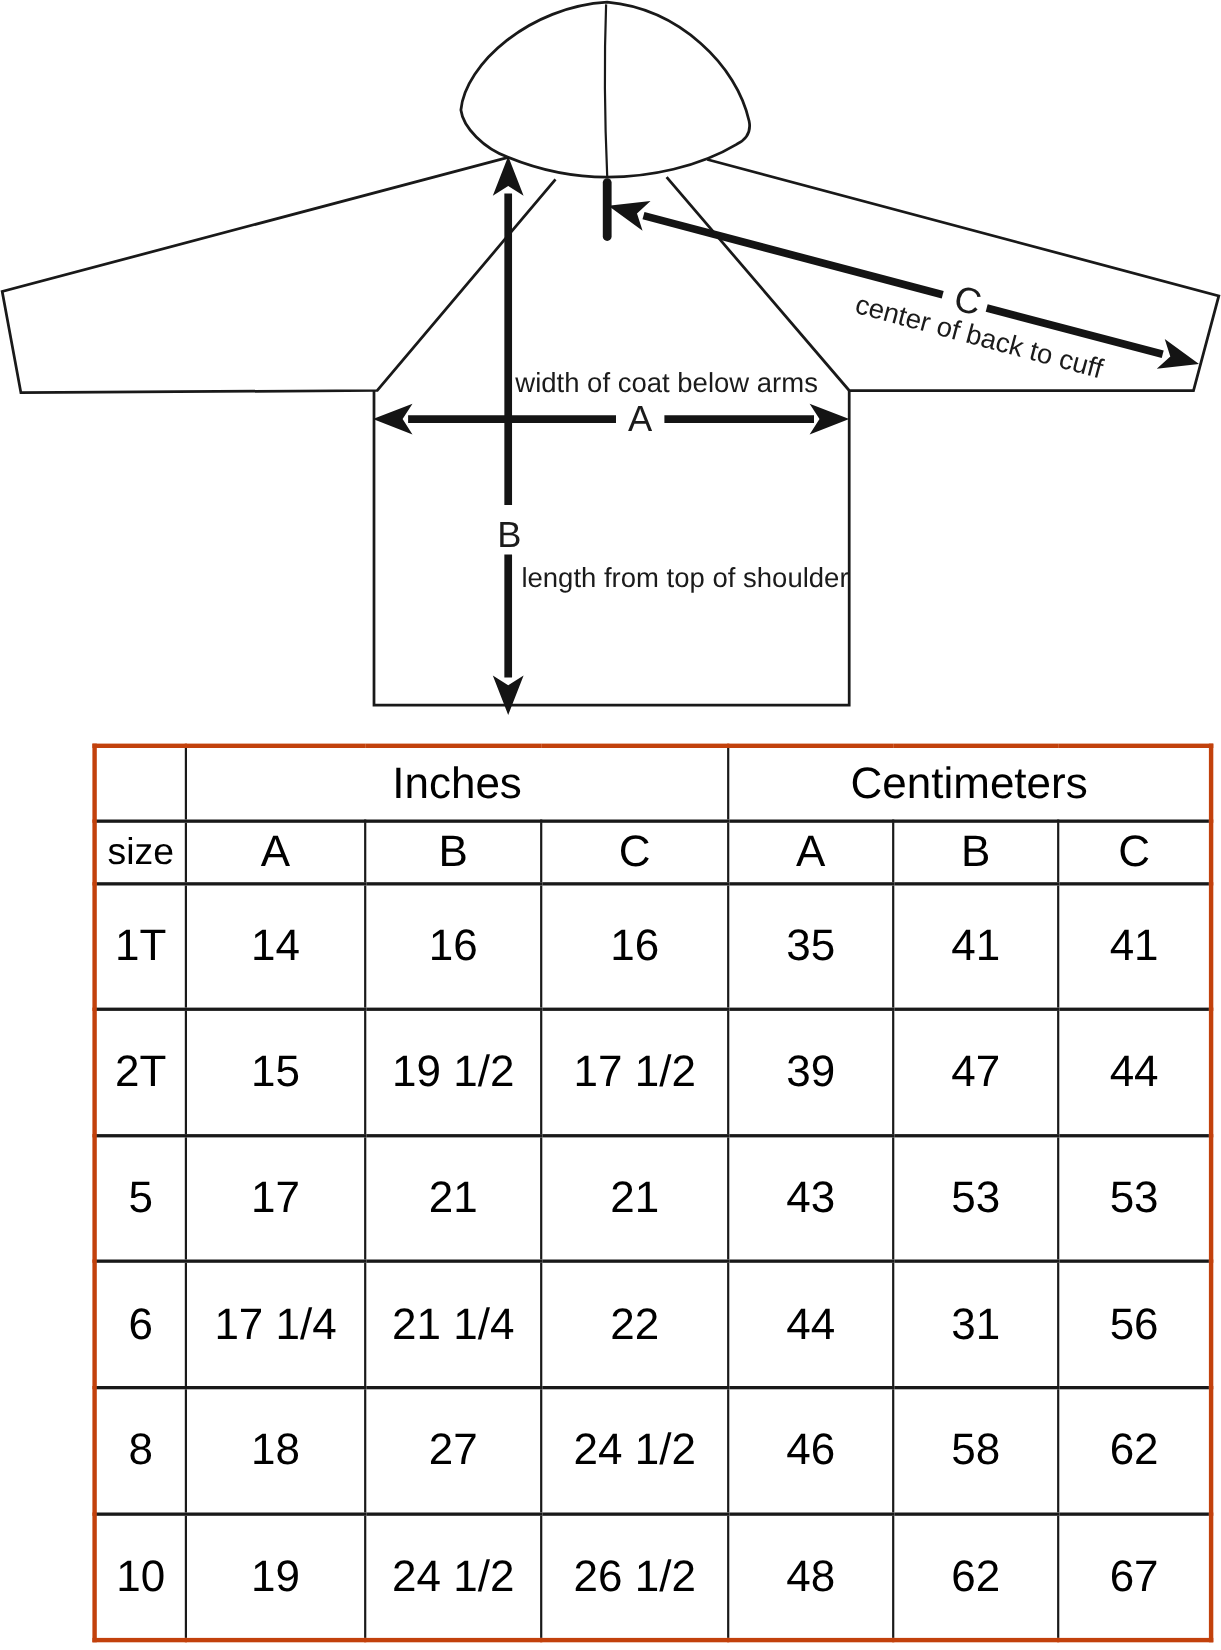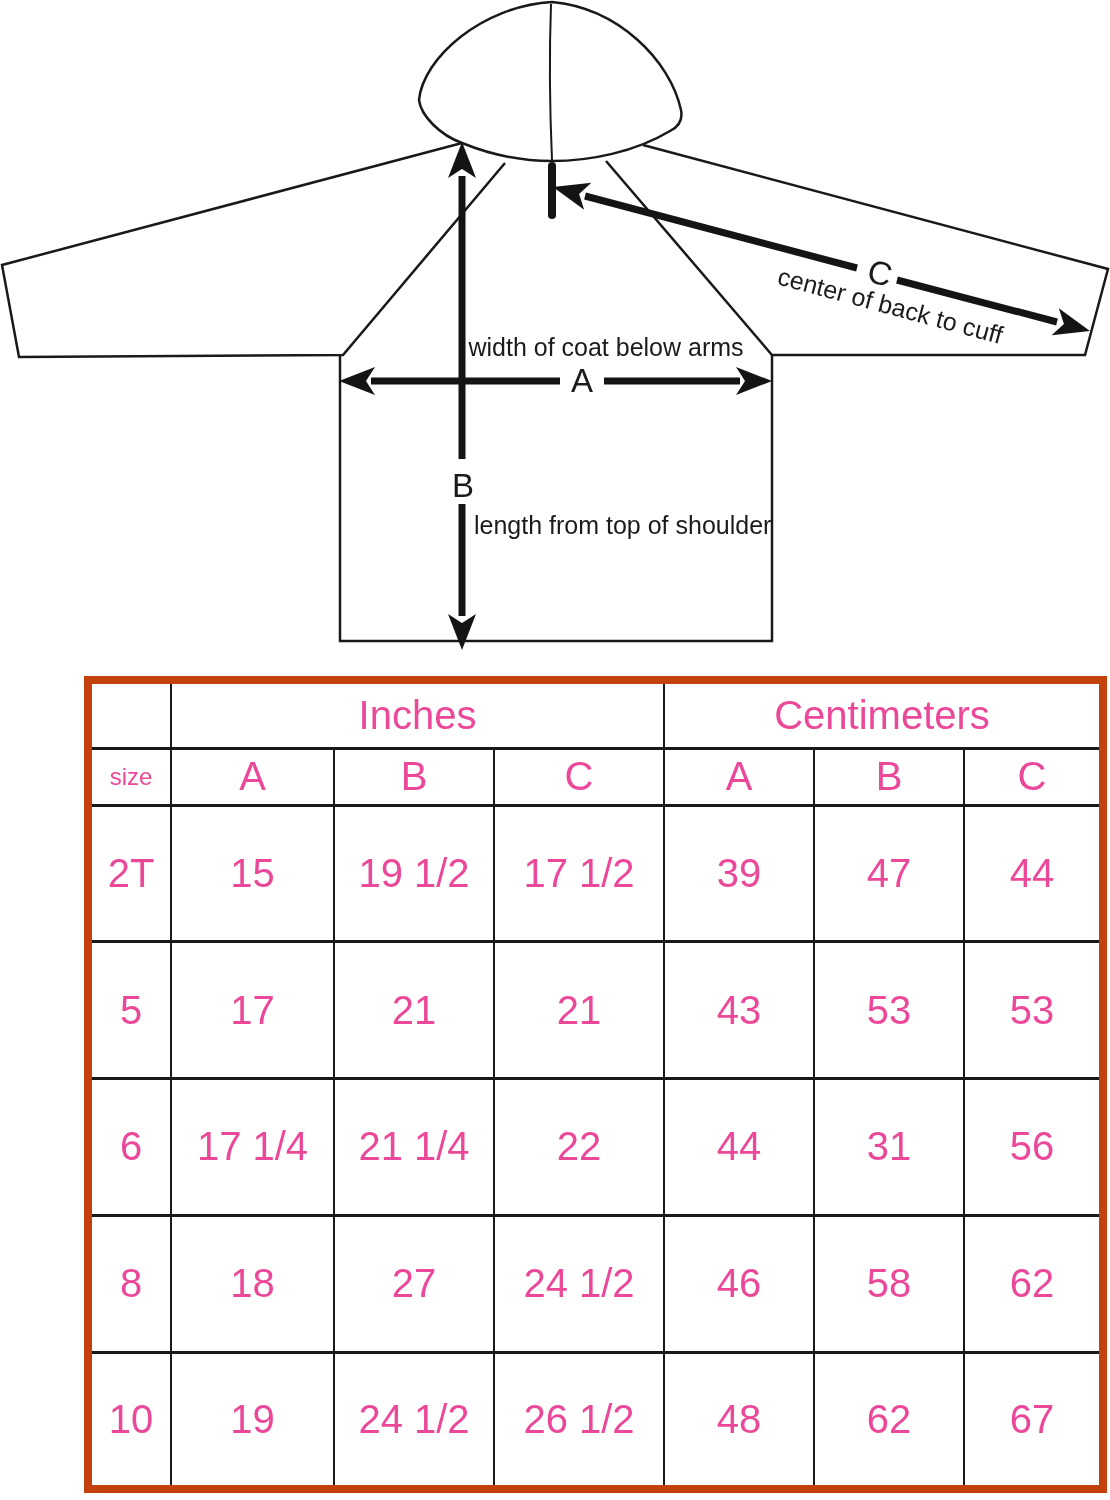--- a/index.html
+++ b/index.html
@@ -18,36 +18,36 @@
   .seam-stroke{fill:none; stroke:#191919; stroke-width:2px;}
   .arrow-shaft{fill:none; stroke:#141414; stroke-width:7px;}
   .arrow-head{fill:#141414; stroke:none;}
   .neck-mark{stroke:#141414; stroke-width:8px; stroke-linecap:round;}
   .cap-text{fill:#1b1b1b; font-size:25px; font-family:"Liberation Sans", sans-serif;}
   .big-letter{fill:#1b1b1b; font-size:33px; font-family:"Liberation Sans", sans-serif;}
   table.size-table{
     position:absolute; left:84px; top:676px;
     width:1015px; height:817px;
     border-collapse:collapse; table-layout:fixed;
-    color:#ec4899;
+    color:#000000;
     font-size:40px;
     background:#ffffff;
-    border:8px solid #c2410c;
+    border:4px solid #c2410c;
   }
   .size-table th, .size-table td{
     border:2px solid #191919;
     border-top-width:3px; border-bottom-width:3px;
     text-align:center; vertical-align:middle;
     font-weight:normal; padding:0;
     overflow:hidden; white-space:nowrap;
   }
   .size-table thead tr.unit-row{height:68px;}
   .size-table thead tr.colhead-row{height:57px;}
   .size-table tbody tr{height:86px;}
-  .size-table th.size-h{font-size:24px;}
+  .size-table th.size-h{font-size:34px;}
 </style>
 </head>
 <body>
 
 <div class="stage">
 
   <svg class="diagram" width="1110" height="662" viewBox="0 0 1110 662">
     <defs>
       <path id="arrowhead" d="M0,0 L-14,36 L0,27 L14,36 Z"></path>
     </defs>
@@ -115,20 +115,29 @@
         <th>A</th>
         <th>B</th>
         <th>C</th>
         <th>A</th>
         <th>B</th>
         <th>C</th>
       </tr>
     </thead>
     <tbody>
         <tr>
+          <th>1T</th>
+          <td>14</td>
+          <td>16</td>
+          <td>16</td>
+          <td>35</td>
+          <td>41</td>
+          <td>41</td>
+        </tr>
+        <tr>
           <th>2T</th>
           <td>15</td>
           <td>19 1/2</td>
           <td>17 1/2</td>
           <td>39</td>
           <td>47</td>
           <td>44</td>
         </tr>
         <tr>
           <th>5</th>

